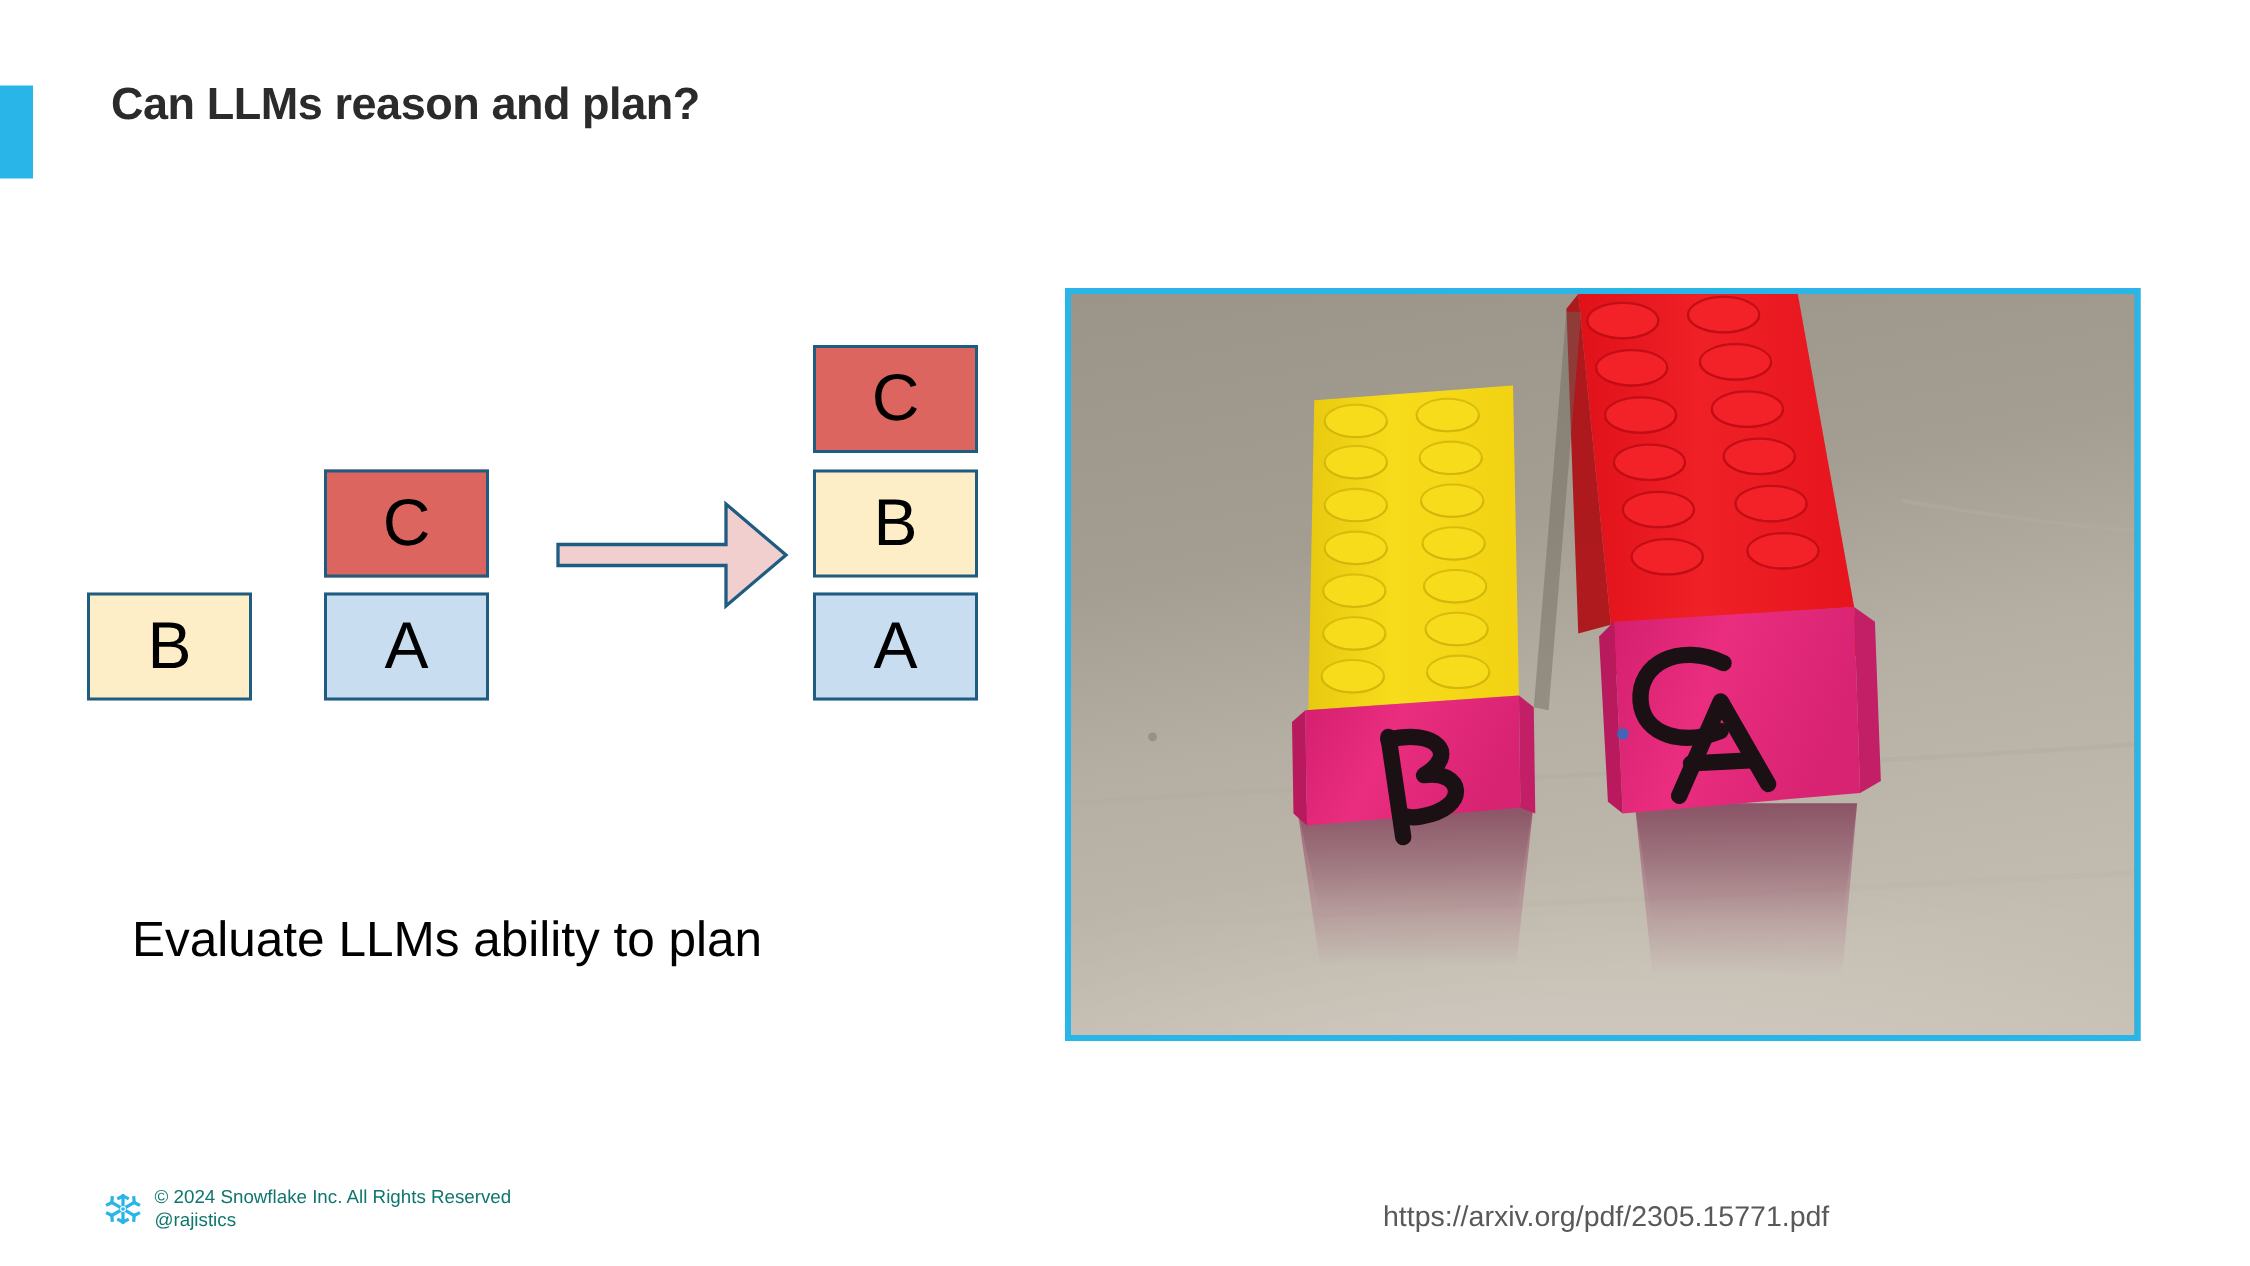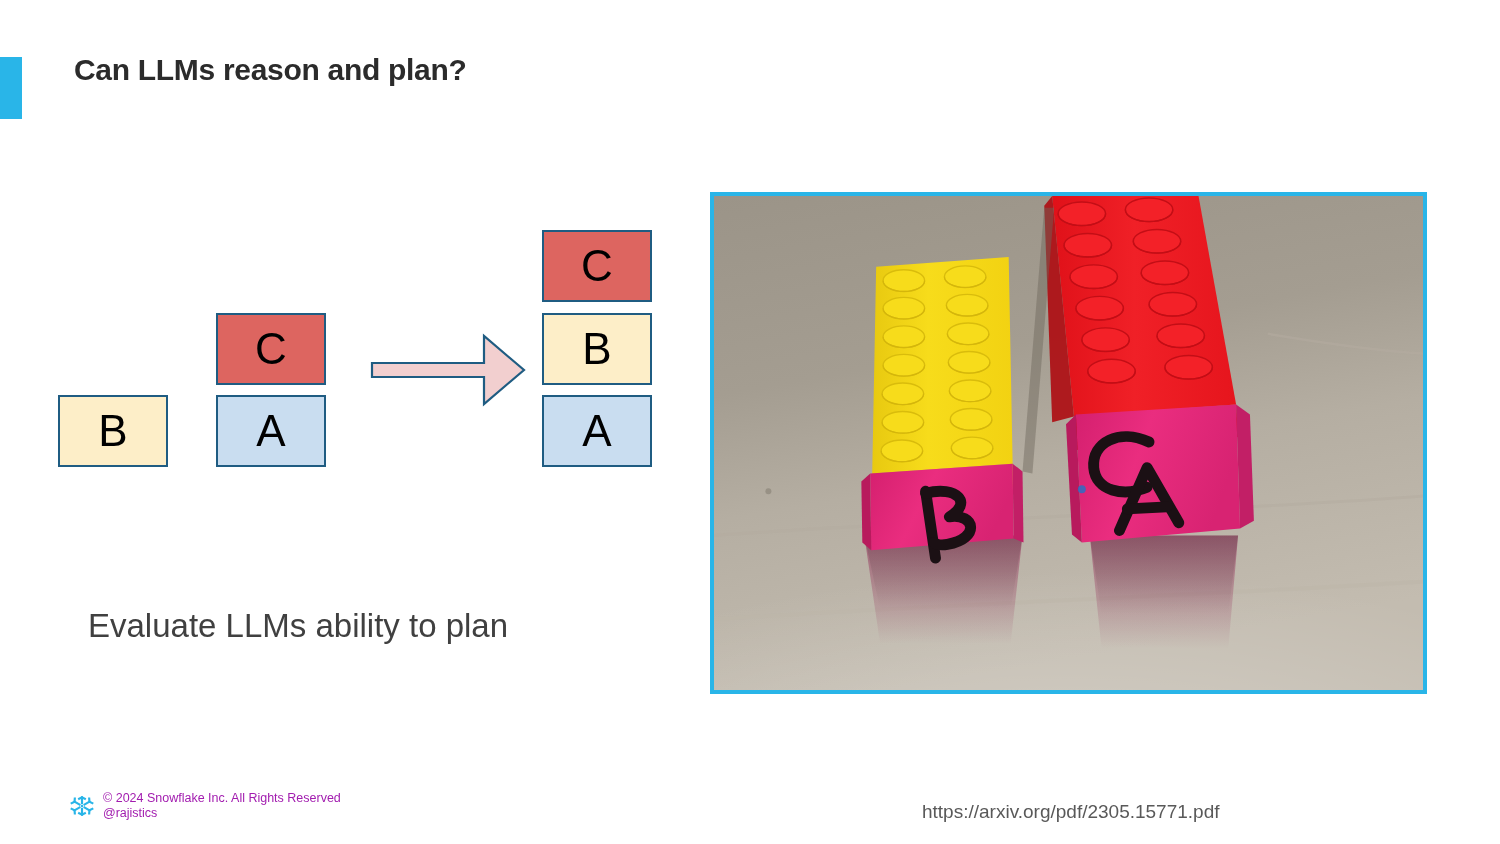--- a/index.html
+++ b/index.html
@@ -80,21 +80,21 @@
     width: 164px;
     height: 90px;
   }
 
   
   #caption-text {
     position: absolute;
     left: 88px;
     top: 607px;
     font-size: 33px;
-    color: #404040;
+    color: #000000;
     white-space: nowrap;
   }
 
   
   #photo-figure {
     position: absolute;
     left: 710px;
     top: 192px;
     width: 717px;
     height: 502px;
@@ -132,21 +132,21 @@
     gap: 9px;
   }
   #snowflake-logo {
     width: 24px;
     height: 24px;
     margin-top: 3px;
     flex: 0 0 auto;
   }
   #footer-text {
     font-size: 12.5px;
-    color: #a21caf;
+    color: #0f766e;
     line-height: 1.22;
   }
   #footer-copyright, #footer-handle { display: block; white-space: nowrap; }
 </style>
 </head>
 <body>
 
 <div id="title-accent-bar"></div>
 <div id="page-title">Can LLMs reason and plan?</div>
 

